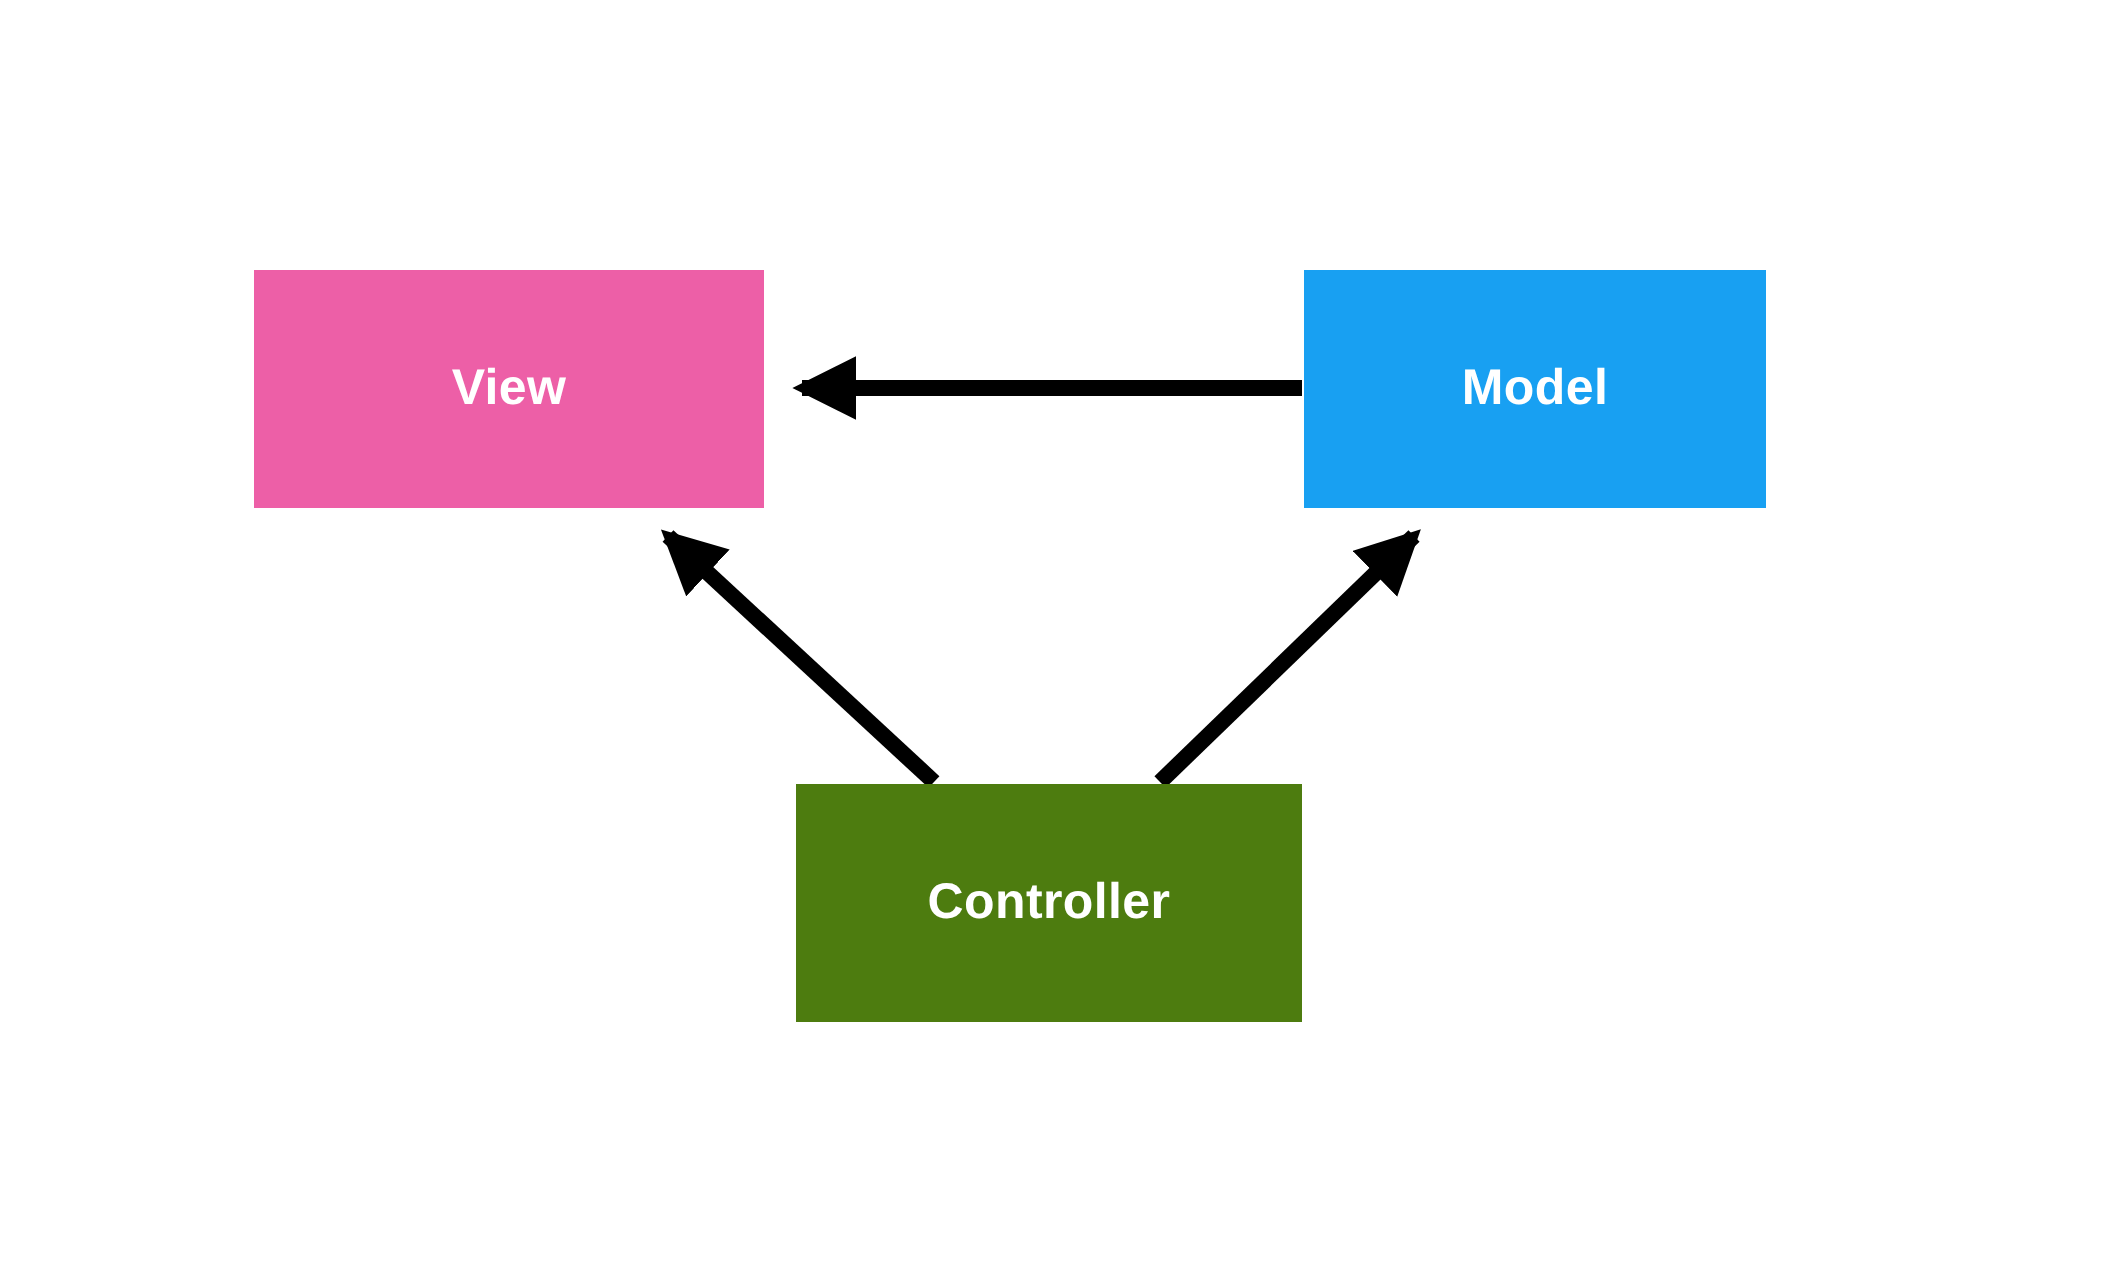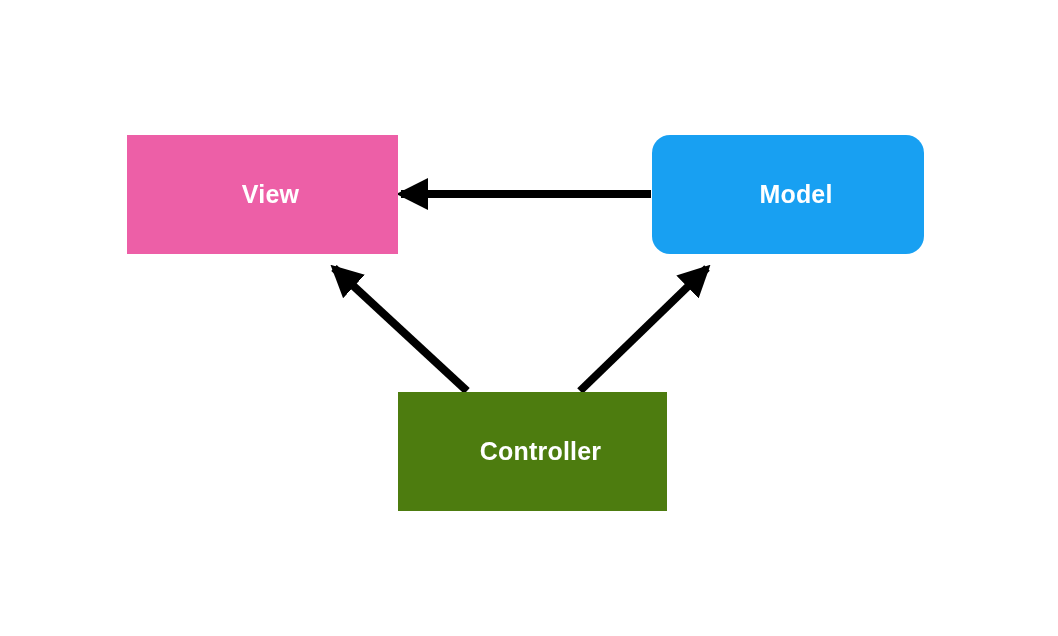--- a/index.html
+++ b/index.html
@@ -25,36 +25,34 @@
   }
   .node {
     position: absolute;
     display: flex;
     align-items: center;
     justify-content: center;
     color: #ffffff;
     font-weight: bold;
     font-size: 25px;
     letter-spacing: 0.2px;
-    padding-left: 16px;
   }
   .node-view {
     left: 127px;
     top: 135px;
     width: 255px;
     height: 119px;
     background: #ed5fa7;
   }
   .node-model {
     left: 652px;
     top: 135px;
-    width: 256px;
+    width: 231px;
     height: 119px;
     background: #18a0f2;
-    border-radius: 18px;
   }
   .node-controller {
     left: 398px;
     top: 392px;
     width: 253px;
     height: 119px;
     background: #4d7c0f;
   }
 </style>
 </head>

